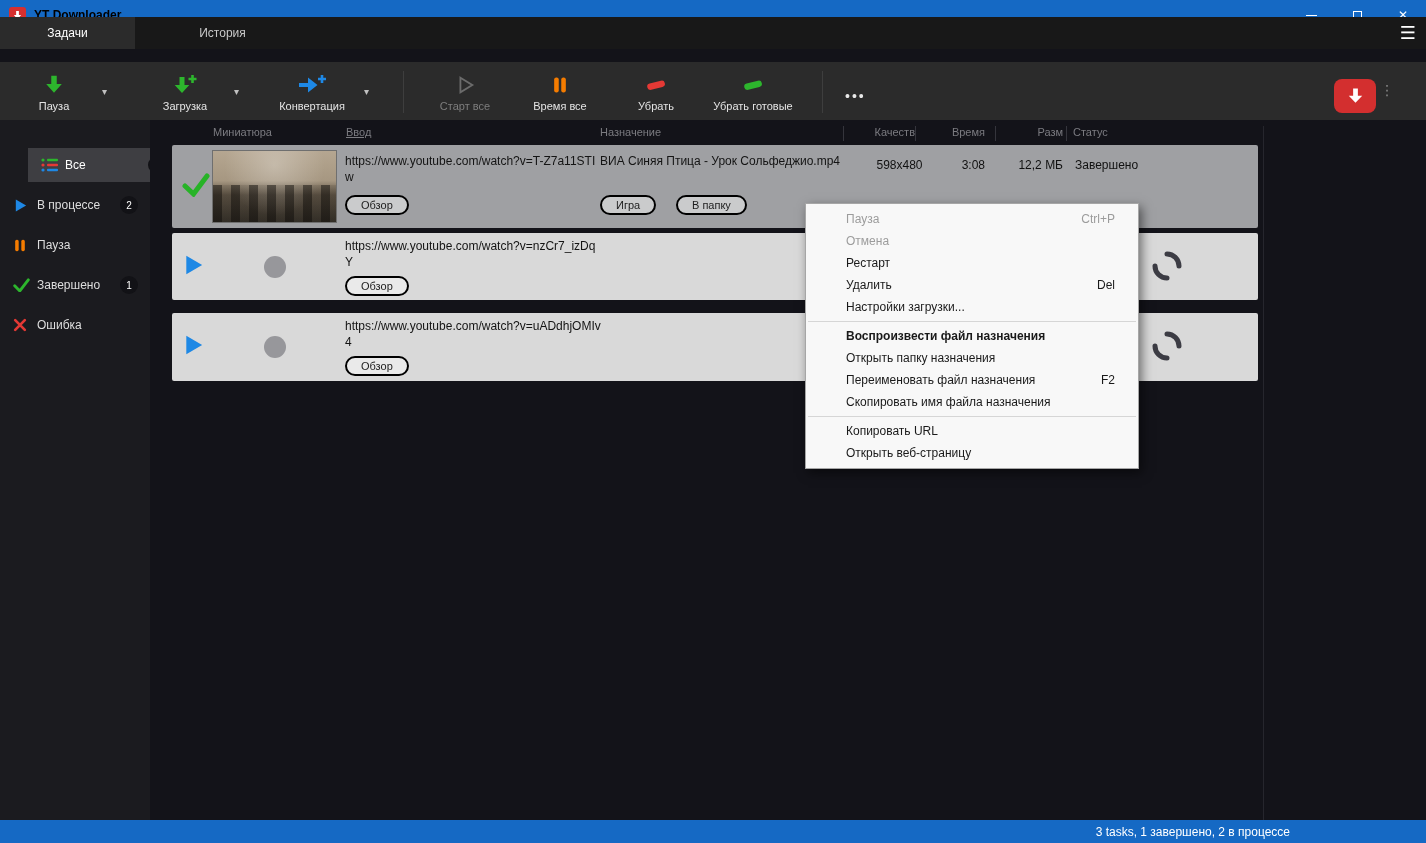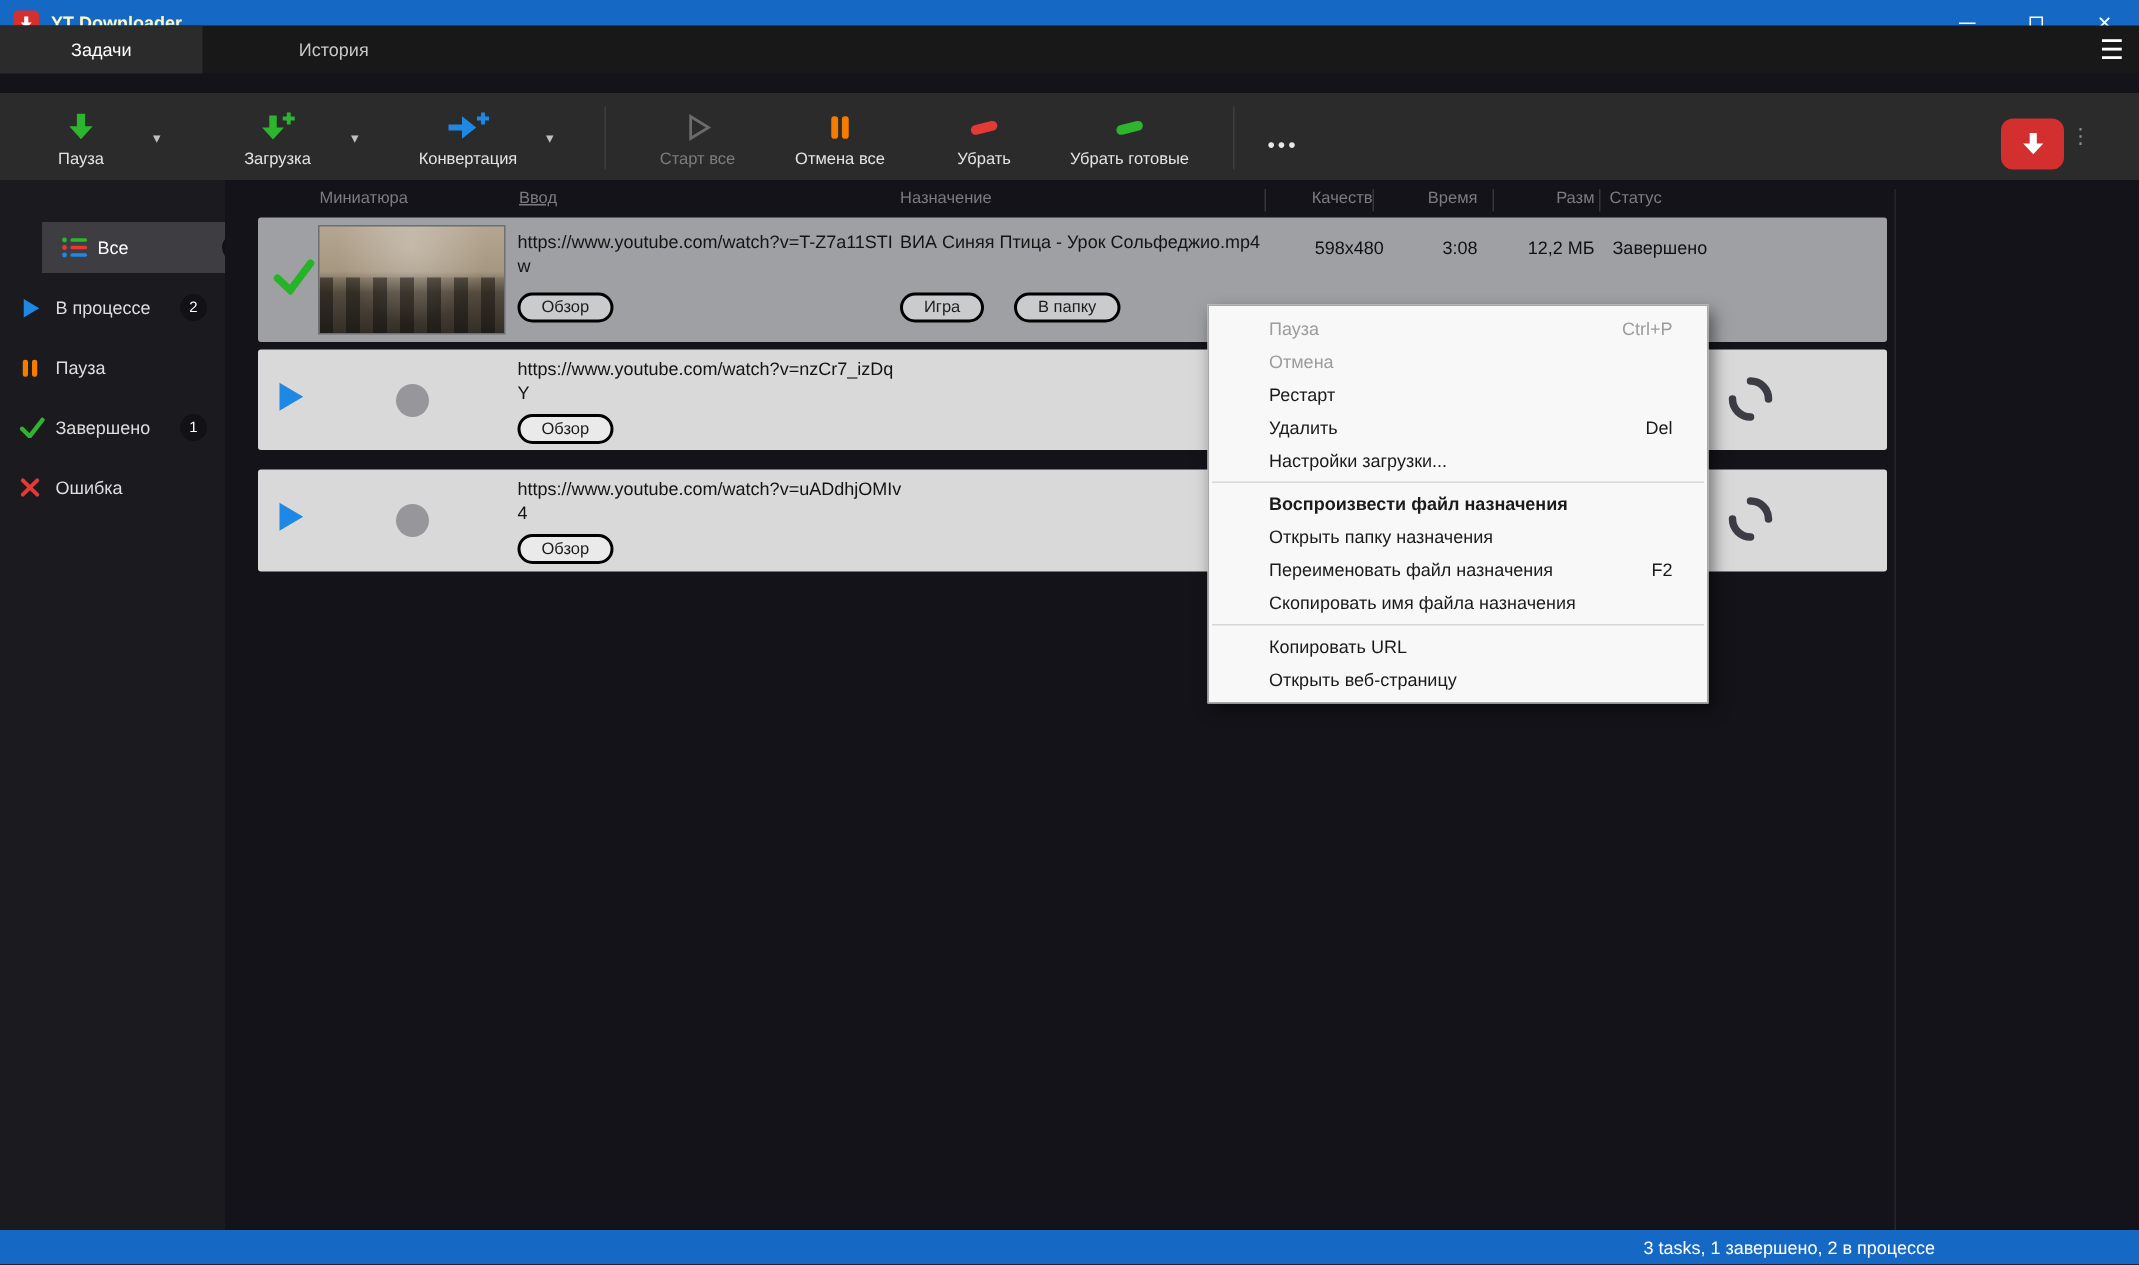--- a/index.html
+++ b/index.html
@@ -3,21 +3,21 @@
 <meta charset="utf-8">
 <style>
   * { box-sizing: border-box; margin: 0; padding: 0; }
   html,body { width:1426px; height:843px; overflow:hidden; }
   body { font-family: "Liberation Sans", sans-serif; background:#131319; position:relative; }
   .app { position:absolute; inset:0; }
 
   
   .titlebar { position:absolute; top:0; left:0; right:0; height:30px; background:#1569c4; display:flex; align-items:center; padding-left:9px; }
   .app-icon { width:17px; height:17px; background:#d62f2f; border-radius:3px; display:flex; align-items:center; justify-content:center; }
-  .win-title { color:#fef9c3; font-size:12px; font-weight:bold; margin-left:8px; }
+  .win-title { color:#000000; font-size:12px; font-weight:bold; margin-left:8px; }
   .win-controls { position:absolute; right:0; top:0; height:30px; display:flex; }
   .win-btn { width:46px; height:30px; display:flex; align-items:center; justify-content:center; color:#fff; font-size:12px; cursor:default; }
   .min-glyph { display:block; width:11px; border-top:1px solid #fff; }
   .max-glyph { display:block; width:9px; height:9px; border:1px solid #fff; }
 
   
   .tabbar { position:absolute; top:17px; left:0; right:0; height:32px; background:#181818; }
   .tab { position:absolute; top:0; height:32px; line-height:32px; text-align:center; font-size:12px; color:#c8c8c8; cursor:default; }
   .tab.active { background:#2b2b2b; color:#fff; }
   .tab-tasks { left:0; width:135px; }
@@ -167,21 +167,21 @@
       <span class="tb-label">Старт все</span>
     </div>
 
     <div class="tb-btn" style="left:520px; width:80px;">
       <span class="tb-icon">
         <svg width="20" height="24" viewBox="0 0 24 24">
             <rect x="5" y="3" width="5.5" height="18" rx="2.5" fill="#f57c00"></rect>
             <rect x="13.5" y="3" width="5.5" height="18" rx="2.5" fill="#f57c00"></rect>
           </svg>
       </span>
-      <span class="tb-label">Отмена все</span>
+      <span class="tb-label">Время все</span>
     </div>
 
     <div class="tb-btn" style="left:618px; width:76px;">
       <span class="tb-icon">
         <svg width="24" height="24" viewBox="0 0 24 24">
             <rect x="3" y="9" width="18" height="6.5" rx="3.2" fill="#e53935" transform="rotate(-14 12 12)"></rect>
           </svg>
       </span>
       <span class="tb-label">Убрать</span>
     </div>

